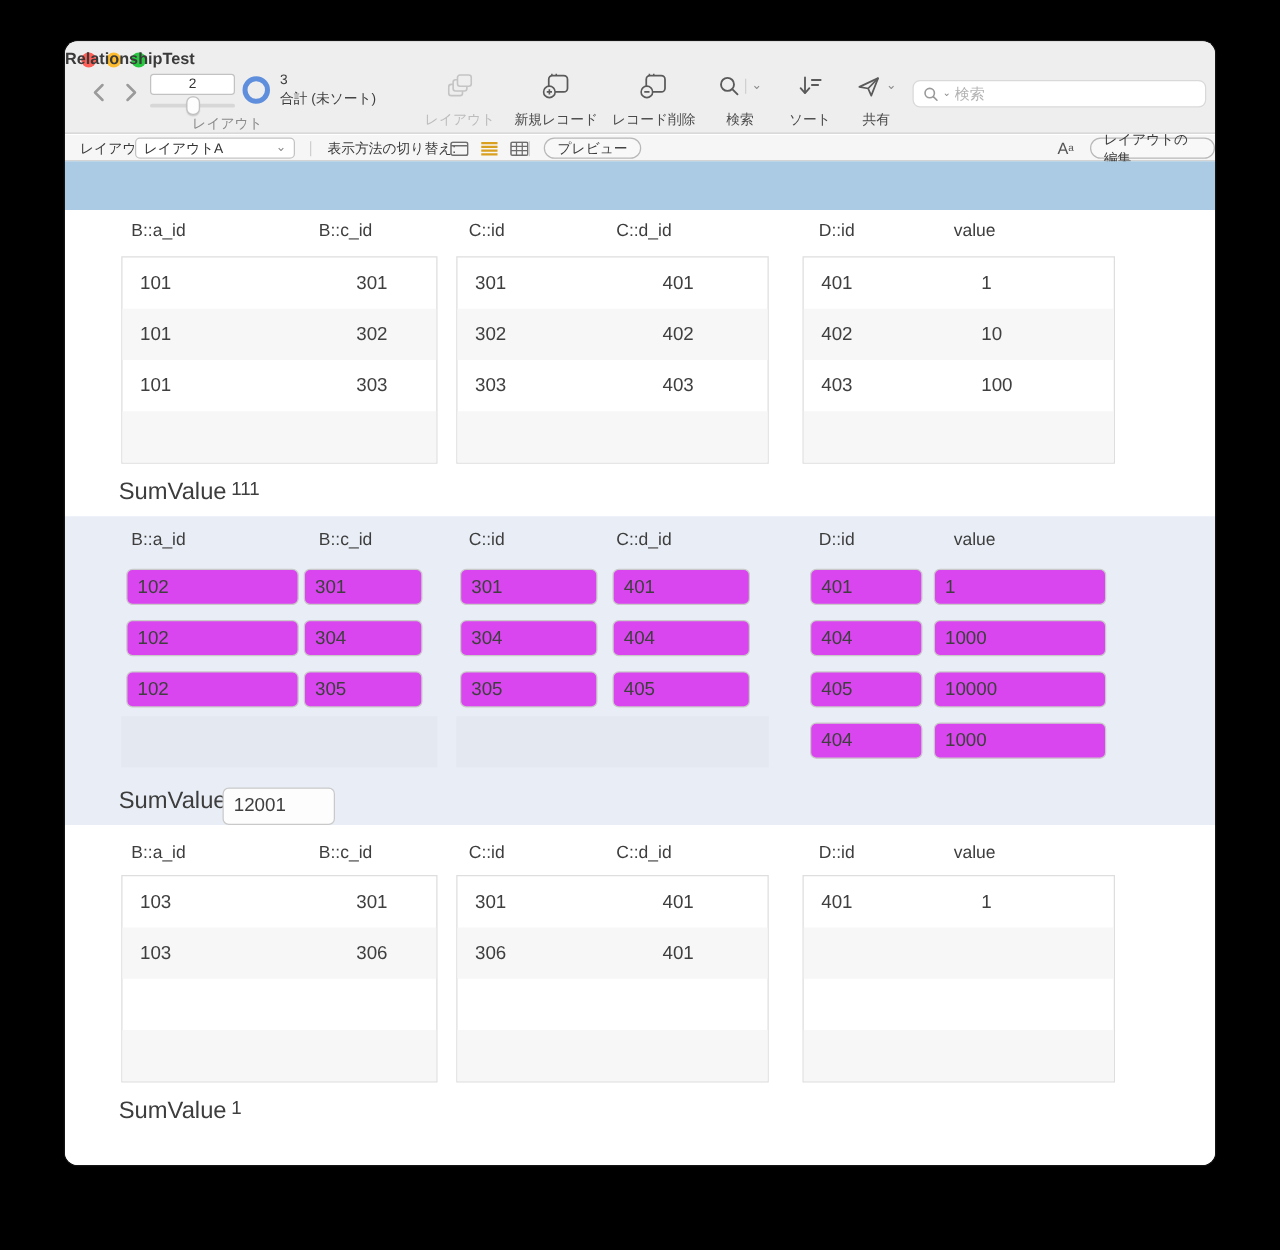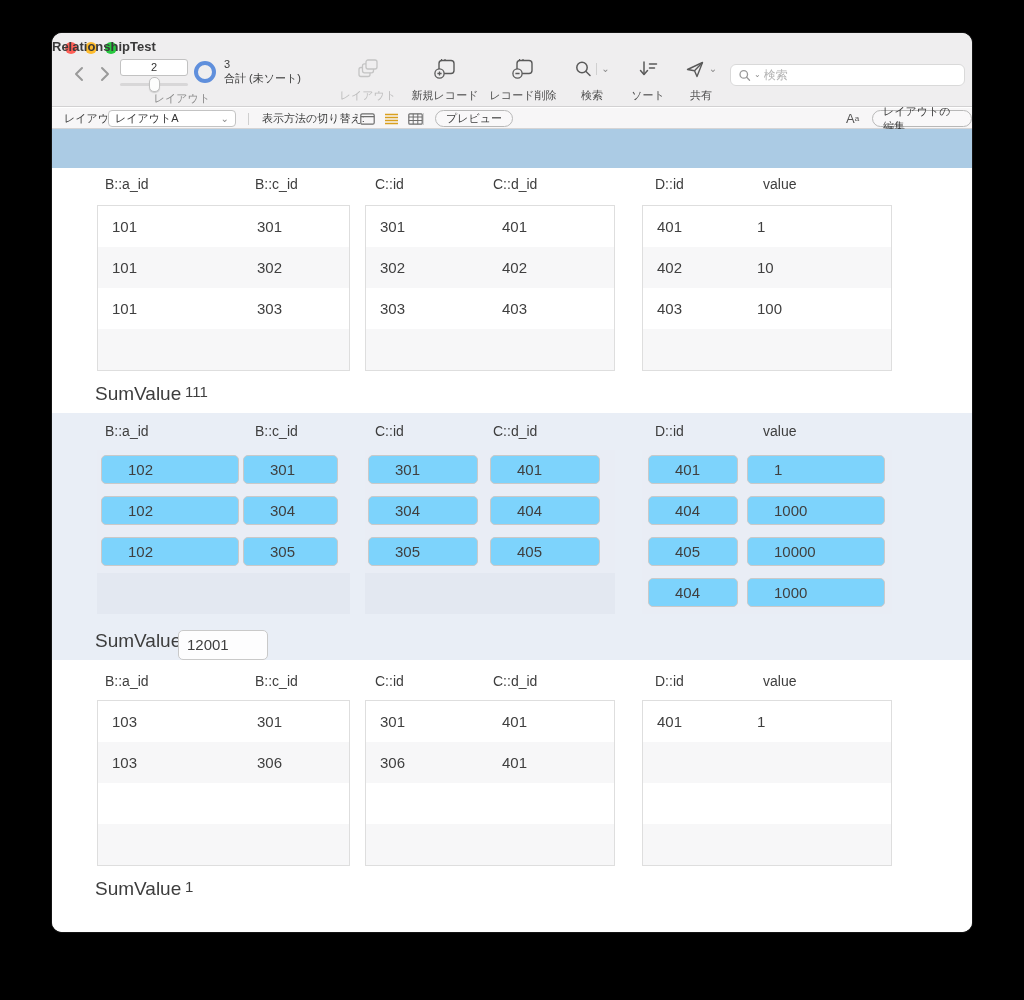--- a/index.html
+++ b/index.html
@@ -61,30 +61,30 @@
   .viewicons { position:absolute; left:308px; top:0; height:21px; display:flex;
                align-items:center; gap:9px; }
 
   
   .blueband { position:absolute; left:0; top:96px; width:100%; height:39px; background:#abcbe4; }
   .record { position:absolute; left:0; width:100%; }
   .hdr { position:absolute; font-size:14px; color:#3d3d3d; white-space:nowrap; }
   .h1{left:53px} .h2{left:203px} .h3{left:323px} .h4{left:441px} .h5{left:603px} .h6{left:711px}
 
   .portal { position:absolute; border:1px solid #dedede; background:#fff; }
-  .prow { height:41px; display:flex; align-items:center; }
+  .prow { height:41px; display:flex; align-items:center;gap:28px; }
   .prow:nth-child(even){ background:#f7f7f8; }
   .cell { font-size:15px; color:#3f3f3f; padding-left:14px; white-space:nowrap; }
   .pB .cell.c1 { width:145px; } .pC .cell.c1 { width:122px; } .pD .cell.c1 { width:100px; }
 
   .aportal { position:absolute; background:#e9edf5; }
   .arow { height:41px; position:relative; }
   .arow.emptyrow { background:#e3e8f1; }
-  .fbox { position:absolute; top:5px; height:29px; line-height:27px; background:#7dd3fc;
-          border:1px solid #c9c9c9; border-radius:5px; padding-left:26px; font-size:15px;
+  .fbox { position:absolute; top:5px; height:29px; line-height:27px; background:#d946ef;
+          border:1px solid #c9c9c9; border-radius:5px; padding-left:8px; font-size:15px;
           color:#3f3f3f; white-space:nowrap; overflow:hidden; }
   .apB .b1{left:4px;width:138px} .apB .b2{left:146px;width:95px}
   .apC .b1{left:3px;width:110px} .apC .b2{left:125px;width:110px}
   .apD .b1{left:6px;width:90px}  .apD .b2{left:105px;width:138px}
 
   .sumlabel { position:absolute; left:43px; font-size:19px; color:#3d3d3d; }
   .sumval   { position:absolute; left:133px; font-size:15px; color:#3f3f3f; }
   .sumbox   { position:absolute; left:126px; width:90px; height:30px; line-height:28px;
               background:#fdfdfe; border:1px solid #c9c9c9; border-radius:5px;
               padding-left:8px; font-size:15px; color:#3f3f3f; }

